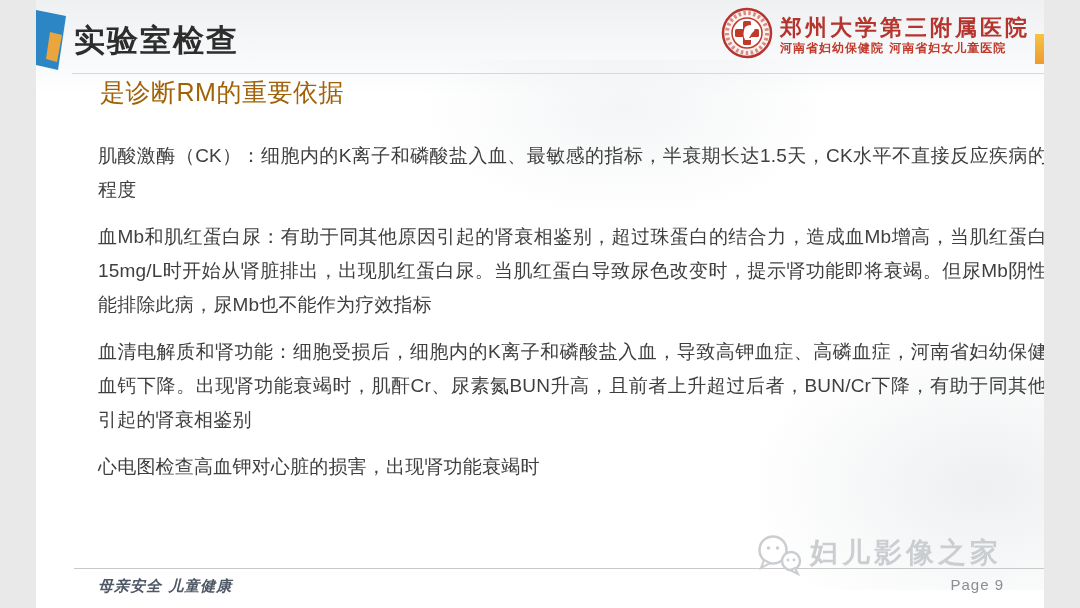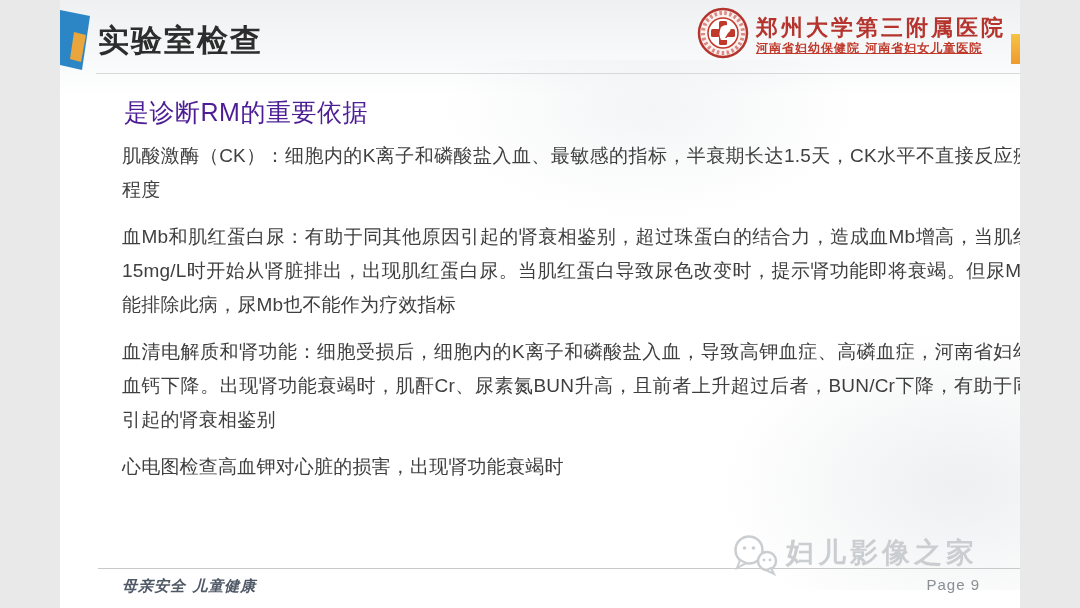--- a/index.html
+++ b/index.html
@@ -3,20 +3,21 @@
 <meta charset="utf-8">
 <style>
   html,body{margin:0;padding:0;background:#e9e9e9;}
   .slide{
     position:relative;
     width:960px;height:608px;
     margin:0 auto;
     background:#ffffff;
     overflow:hidden;
     font-family:"Liberation Sans","DejaVu Sans",sans-serif;
+    padding-left:48px;
   }
   
   .bg-top{
     position:absolute;left:0;top:0;width:1080px;height:95px;
     background:linear-gradient(180deg,#eef0f2 0%,#f6f8f9 55%,#ffffff 100%);
   }
   .bg-smudge-right{
     position:absolute;right:0;top:330px;width:300px;height:260px;
     background:radial-gradient(ellipse at 80% 60%, rgba(205,210,214,0.35), rgba(255,255,255,0) 70%);
   }
@@ -43,31 +44,31 @@
   .logo-emblem{flex:0 0 auto;}
   .logo-text{display:flex;flex-direction:column;align-items:flex-start;}
   .logo-name{
     font-family:"DejaVu Serif","Liberation Serif",serif;
     font-size:22px;font-weight:700;color:#b5342e;letter-spacing:3px;
     line-height:26px;white-space:nowrap;
   }
   .logo-sub{
     font-family:"DejaVu Serif","Liberation Serif",serif;
     font-size:12px;font-weight:700;color:#c0392b;letter-spacing:1px;
-    line-height:16px;white-space:nowrap;text-decoration:underline;
+    line-height:16px;white-space:nowrap;
   }
   .logo-accent{
     position:absolute;right:0;top:34px;width:9px;height:30px;
     background:linear-gradient(180deg,#f6c344,#ef9a2e);
   }
 
   
   .subtitle{
-    position:absolute;left:64px;top:96px;
-    font-size:25px;color:#4c1d95;letter-spacing:0.5px;
+    position:absolute;left:64px;top:76px;
+    font-size:25px;color:#a16207;letter-spacing:0.5px;
   }
   .paragraphs{
     position:absolute;left:62px;top:139px;width:988px;
   }
   .paragraphs p{
     margin:0 0 13px 0;
     font-size:19px;line-height:34px;color:#3f3f3f;
     text-align:justify;letter-spacing:0.2px;
   }
 

